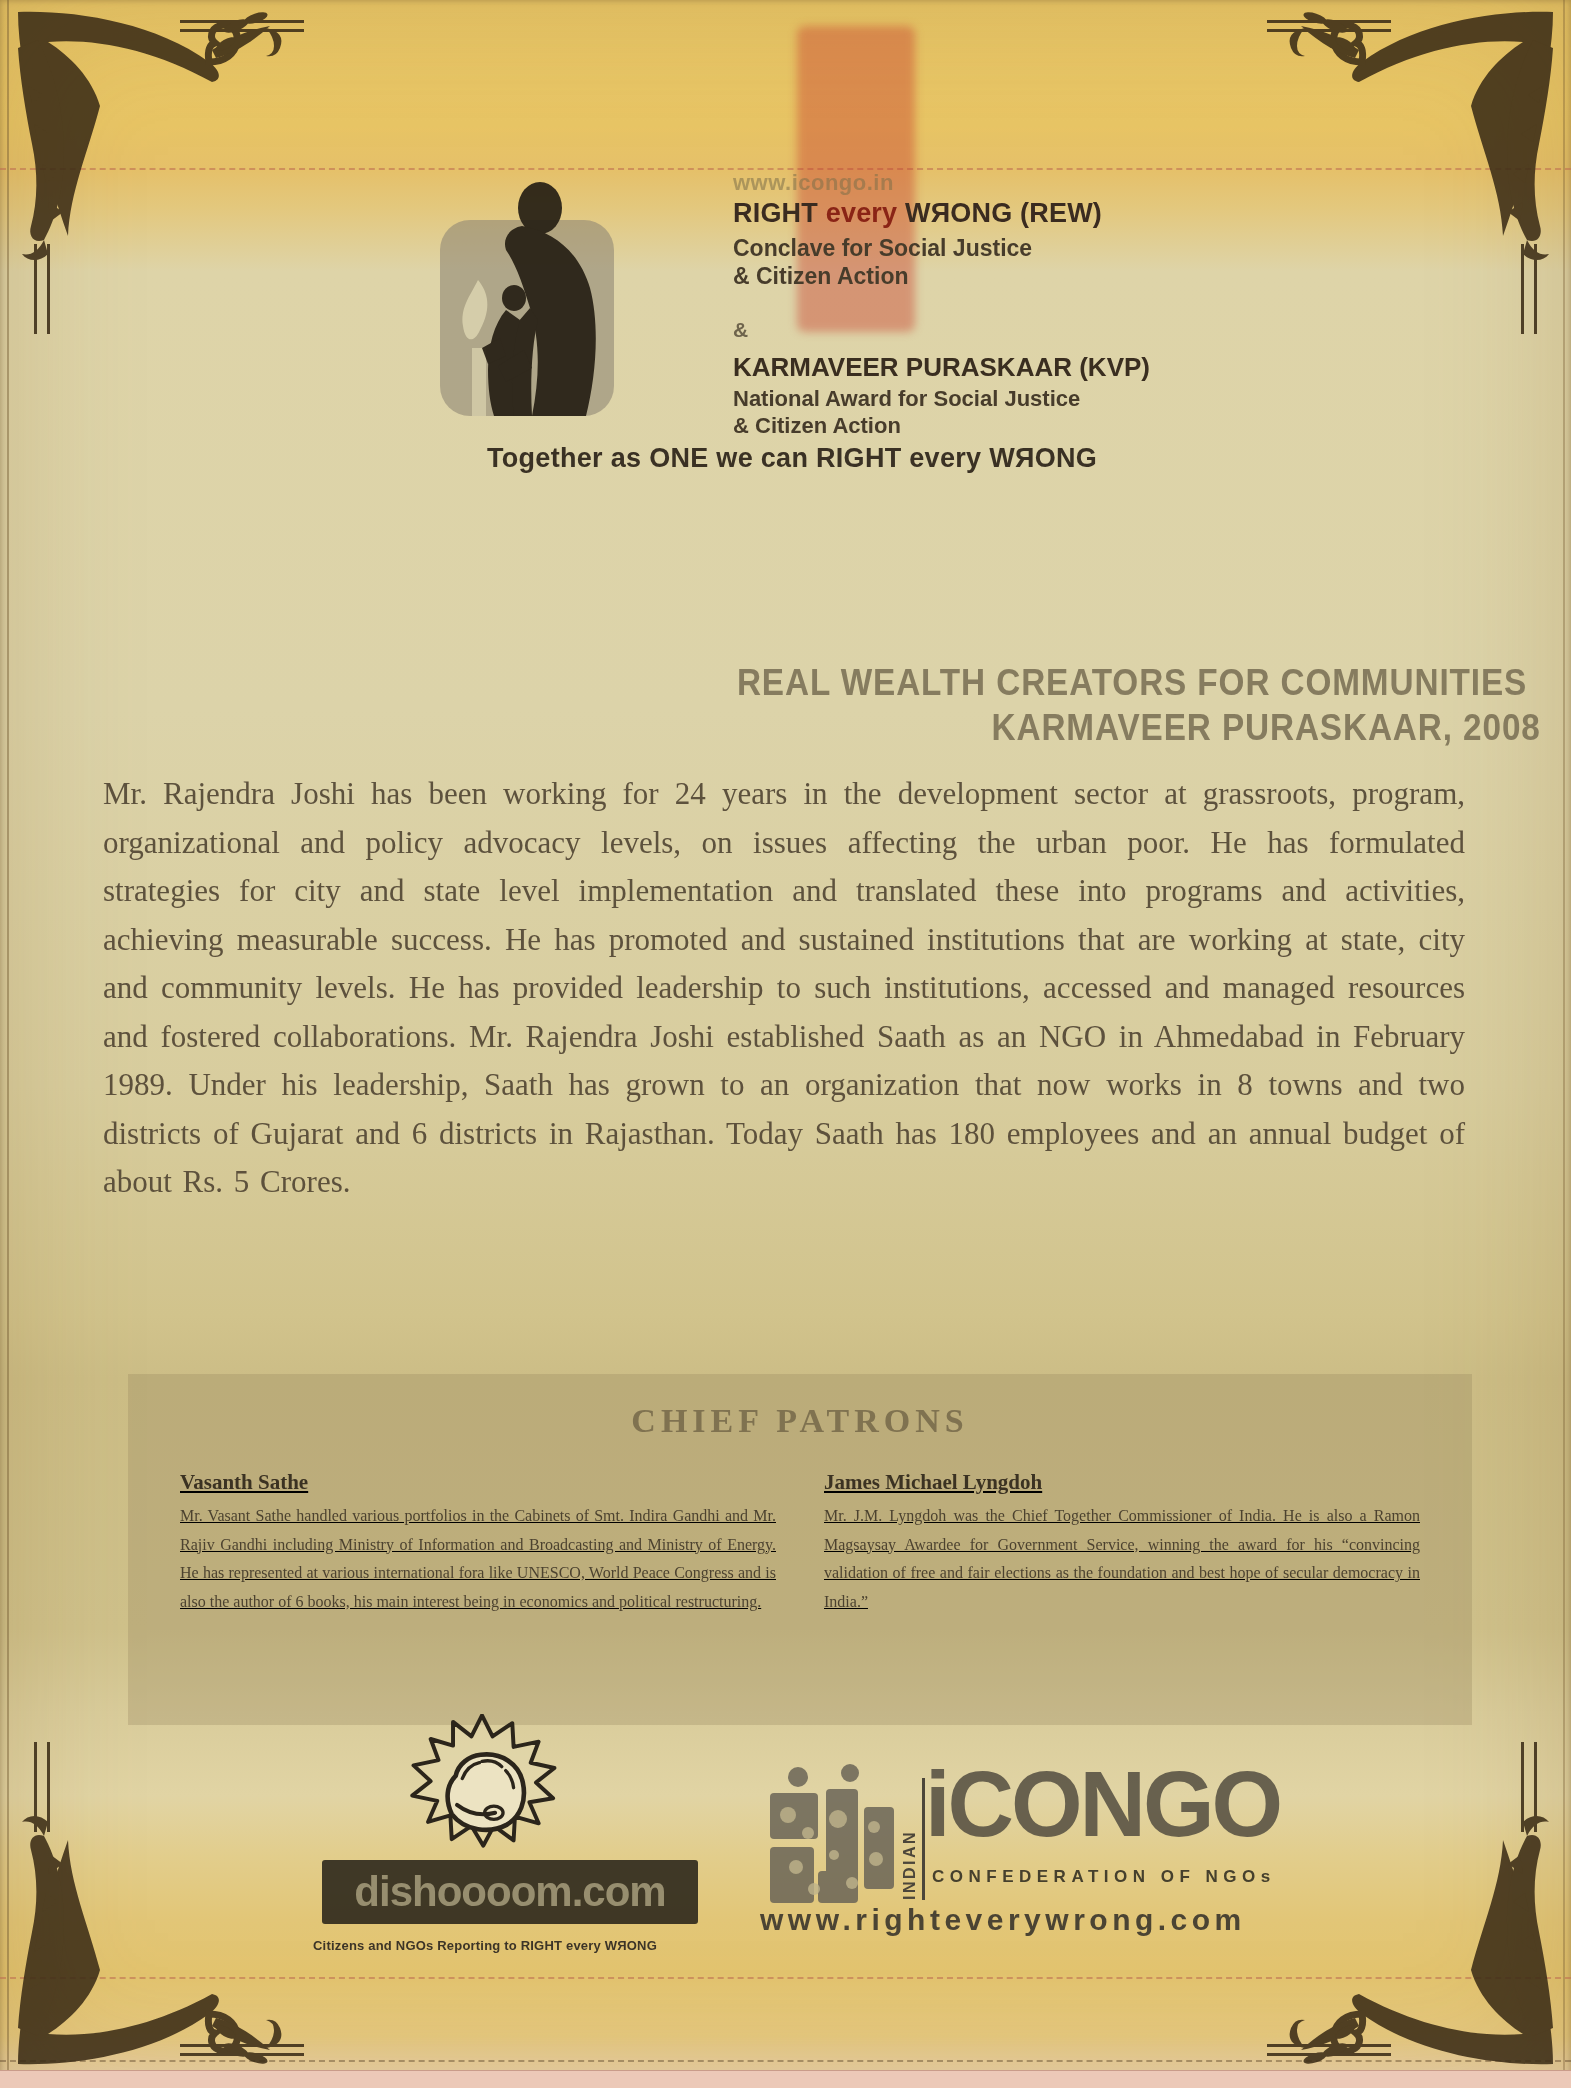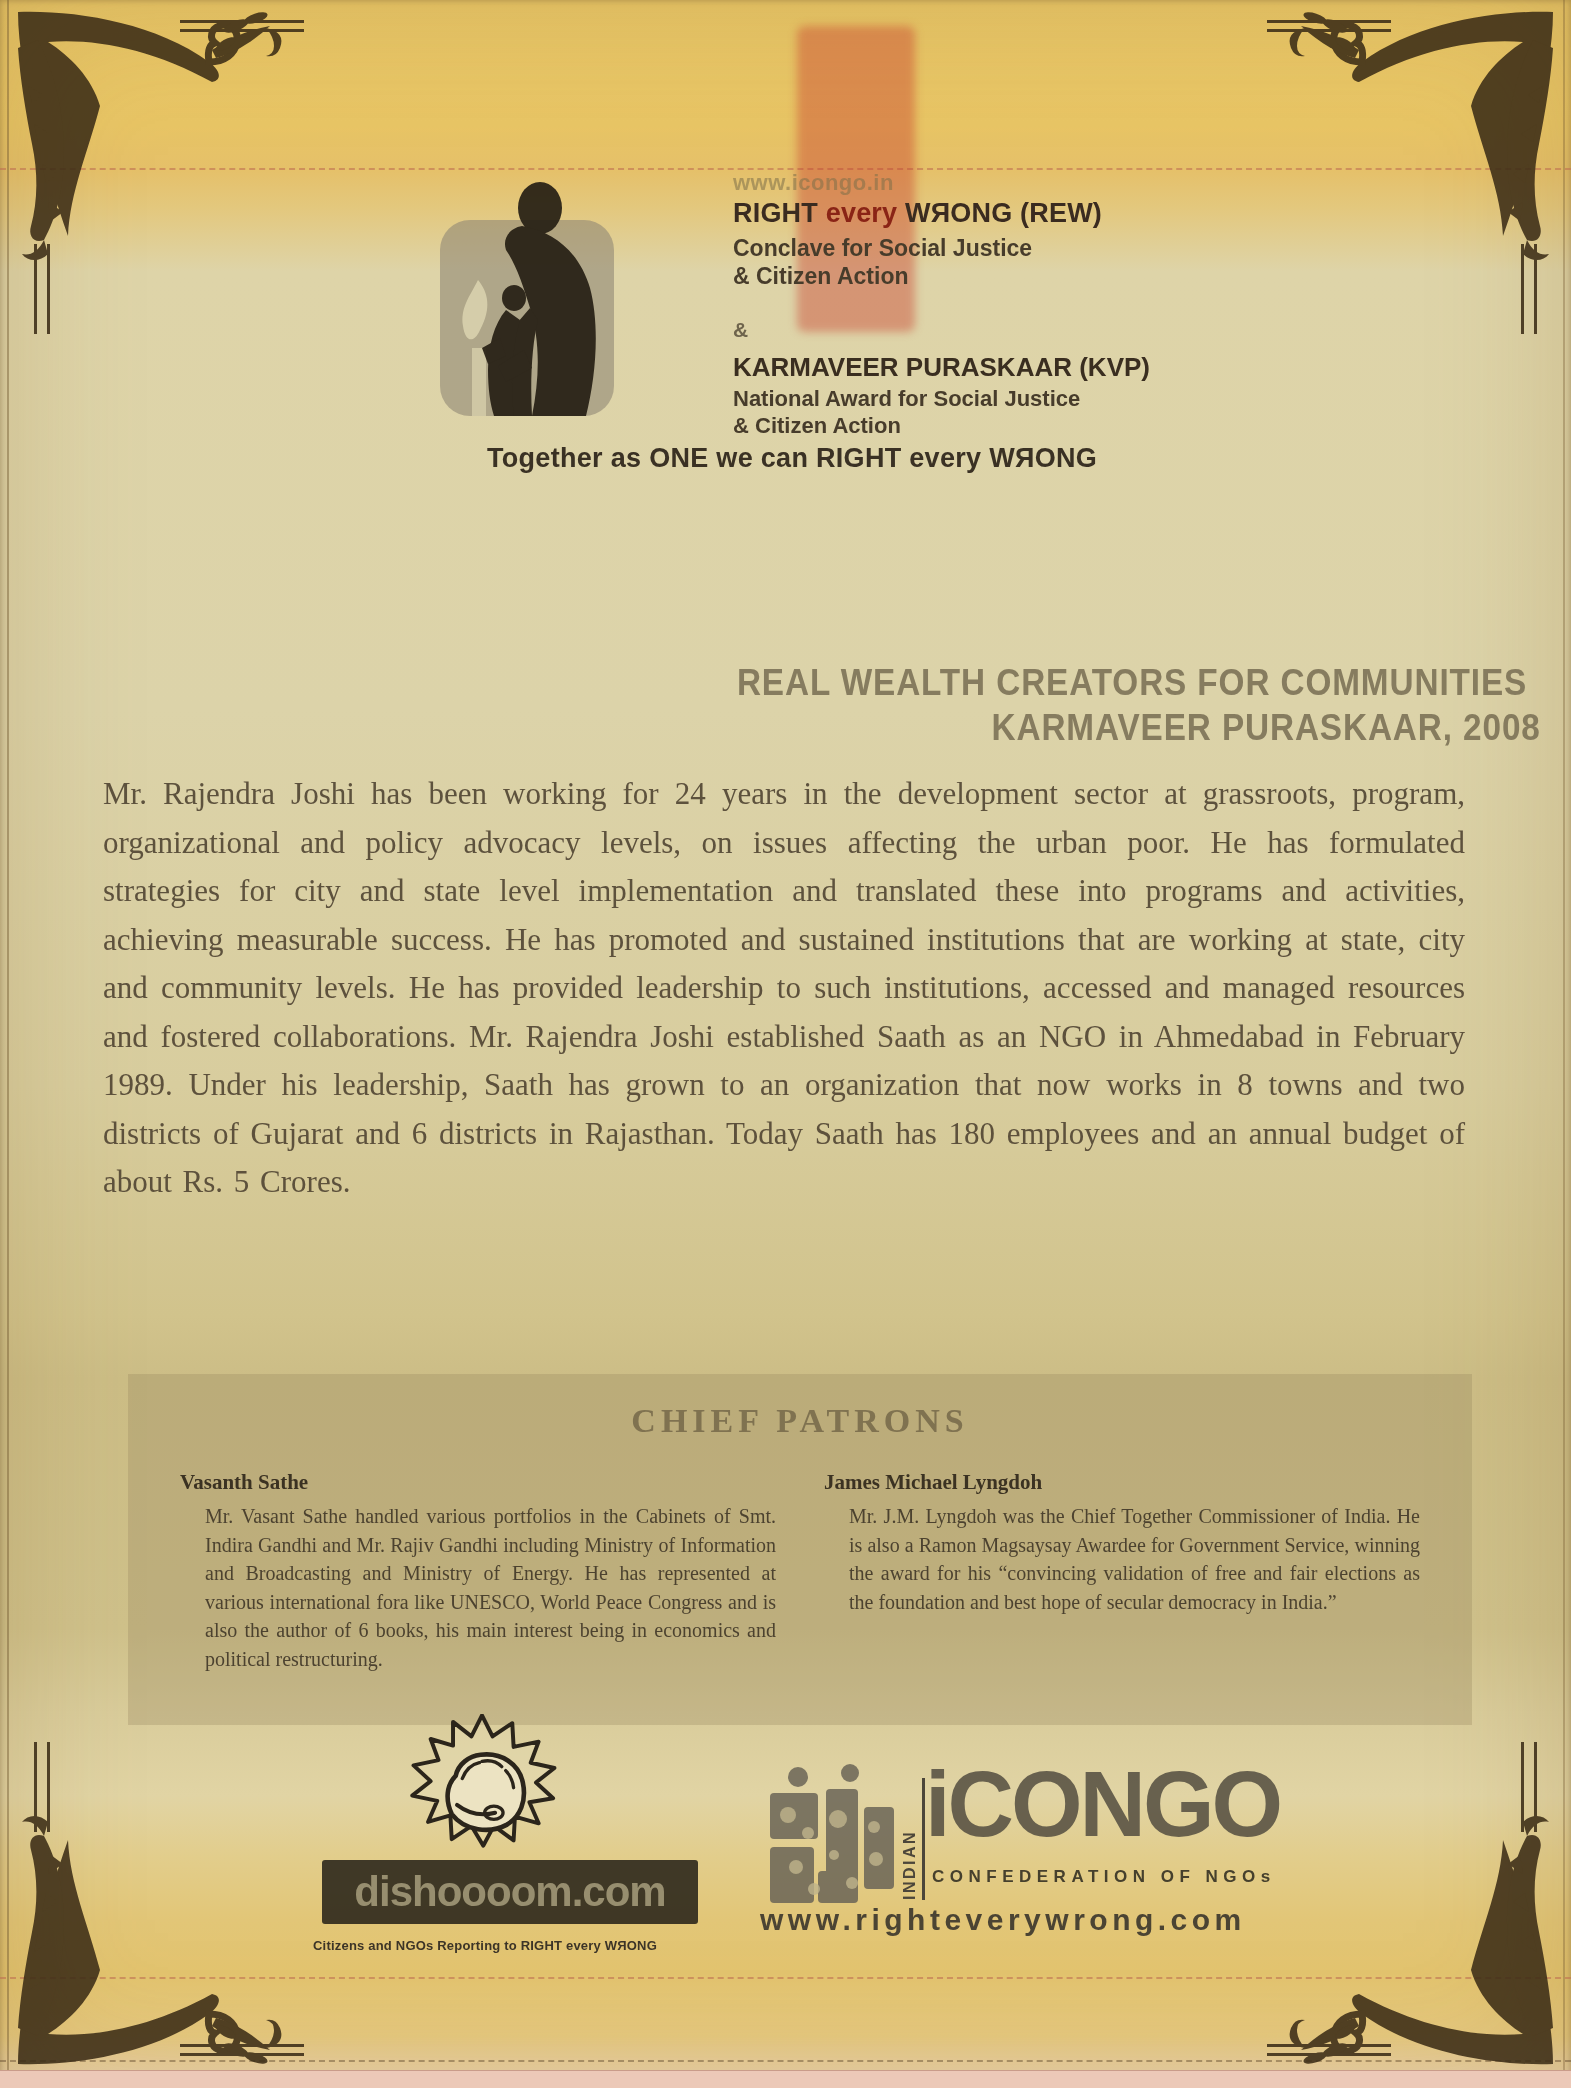--- a/index.html
+++ b/index.html
@@ -54,24 +54,24 @@
   
   .citation{
     position:absolute;left:103px;top:770px;width:1362px;
     font-family:"Liberation Serif",serif;font-size:31px;line-height:48.5px;
     color:rgba(82,71,52,.92);text-align:justify;word-spacing:3px;
   }
 
   
   .patron-band{position:absolute;left:128px;top:1374px;width:1344px;height:351px;background:rgba(148,133,94,.30);}
   .patron-heading{position:absolute;left:0;right:0;top:28px;text-align:center;font-family:"Liberation Serif",serif;font-size:34px;font-weight:bold;letter-spacing:5px;color:rgba(112,100,70,.80);}
-  .patron-cols{position:absolute;left:52px;right:52px;top:96px;display:flex;gap:48px;}
+  .patron-cols{position:absolute;left:52px;right:52px;top:96px;display:flex;gap:48px;text-decoration:underline;}
   .patron-col{flex:1;}
   .patron-name{font-family:"Liberation Serif",serif;font-weight:bold;font-size:21px;color:#3b3222;margin-bottom:7px;}
-  .patron-bio{font-family:"Liberation Serif",serif;font-size:20px;line-height:28.5px;color:rgba(70,60,43,.95);text-align:justify;margin-left:25px;}
+  .patron-bio{font-family:"Liberation Serif",serif;font-size:16px;line-height:28.5px;color:rgba(70,60,43,.95);text-align:justify;}
 
   
   .fist{position:absolute;left:372px;top:1714px;width:220px;height:158px;}
   .dishoom-box{position:absolute;left:322px;top:1860px;width:376px;height:64px;background:rgba(40,35,25,.88);border-radius:3px;display:flex;align-items:center;justify-content:center;}
   .dishoom-box span{font-size:42px;font-weight:bold;color:#978e6f;letter-spacing:-1px;}
   .dishoom-tag{position:absolute;left:312px;top:1938px;width:345px;text-align:right;font-size:13px;font-weight:bold;color:#3c3427;letter-spacing:.2px;}
 
   
   .icongo-mark{position:absolute;left:768px;top:1763px;width:128px;height:142px;}
   .icongo-vert{position:absolute;left:901px;top:1778px;height:122px;writing-mode:vertical-rl;transform:rotate(180deg);font-size:16px;font-weight:bold;letter-spacing:2.5px;color:#4c463a;border-left:3px solid #4c463a;padding-left:3px;}

